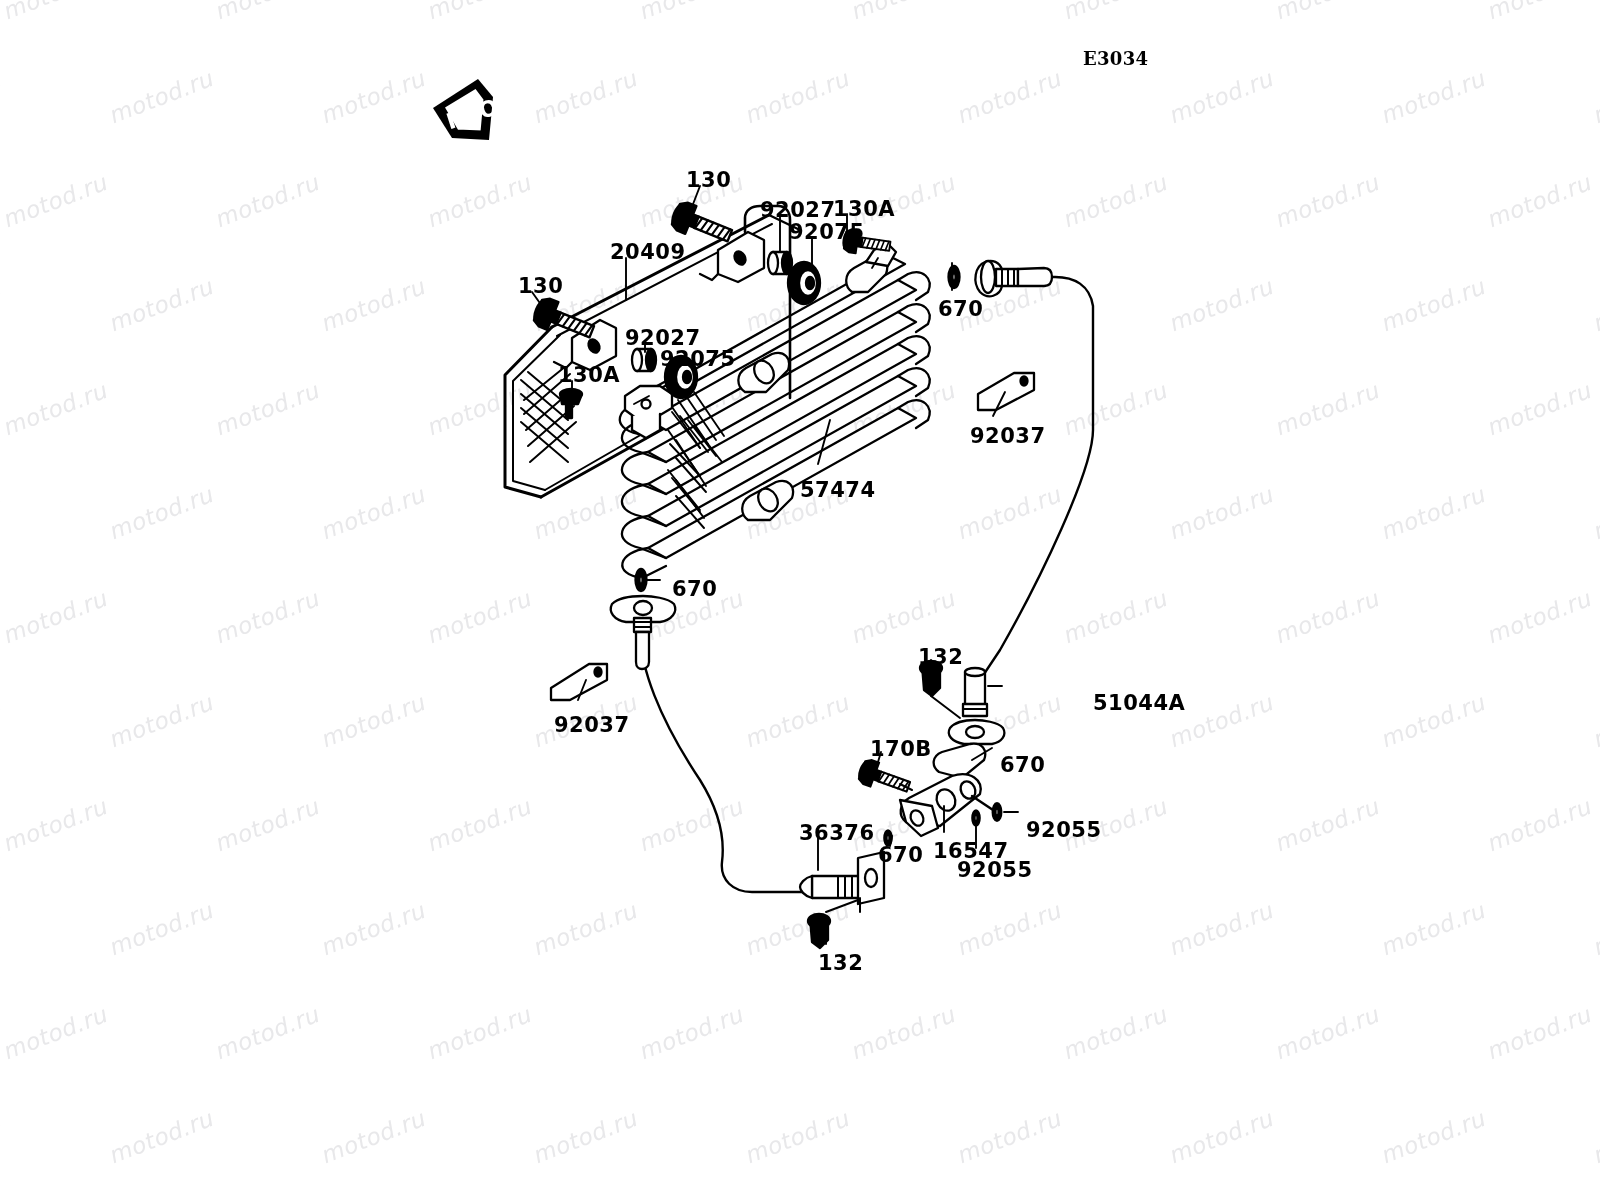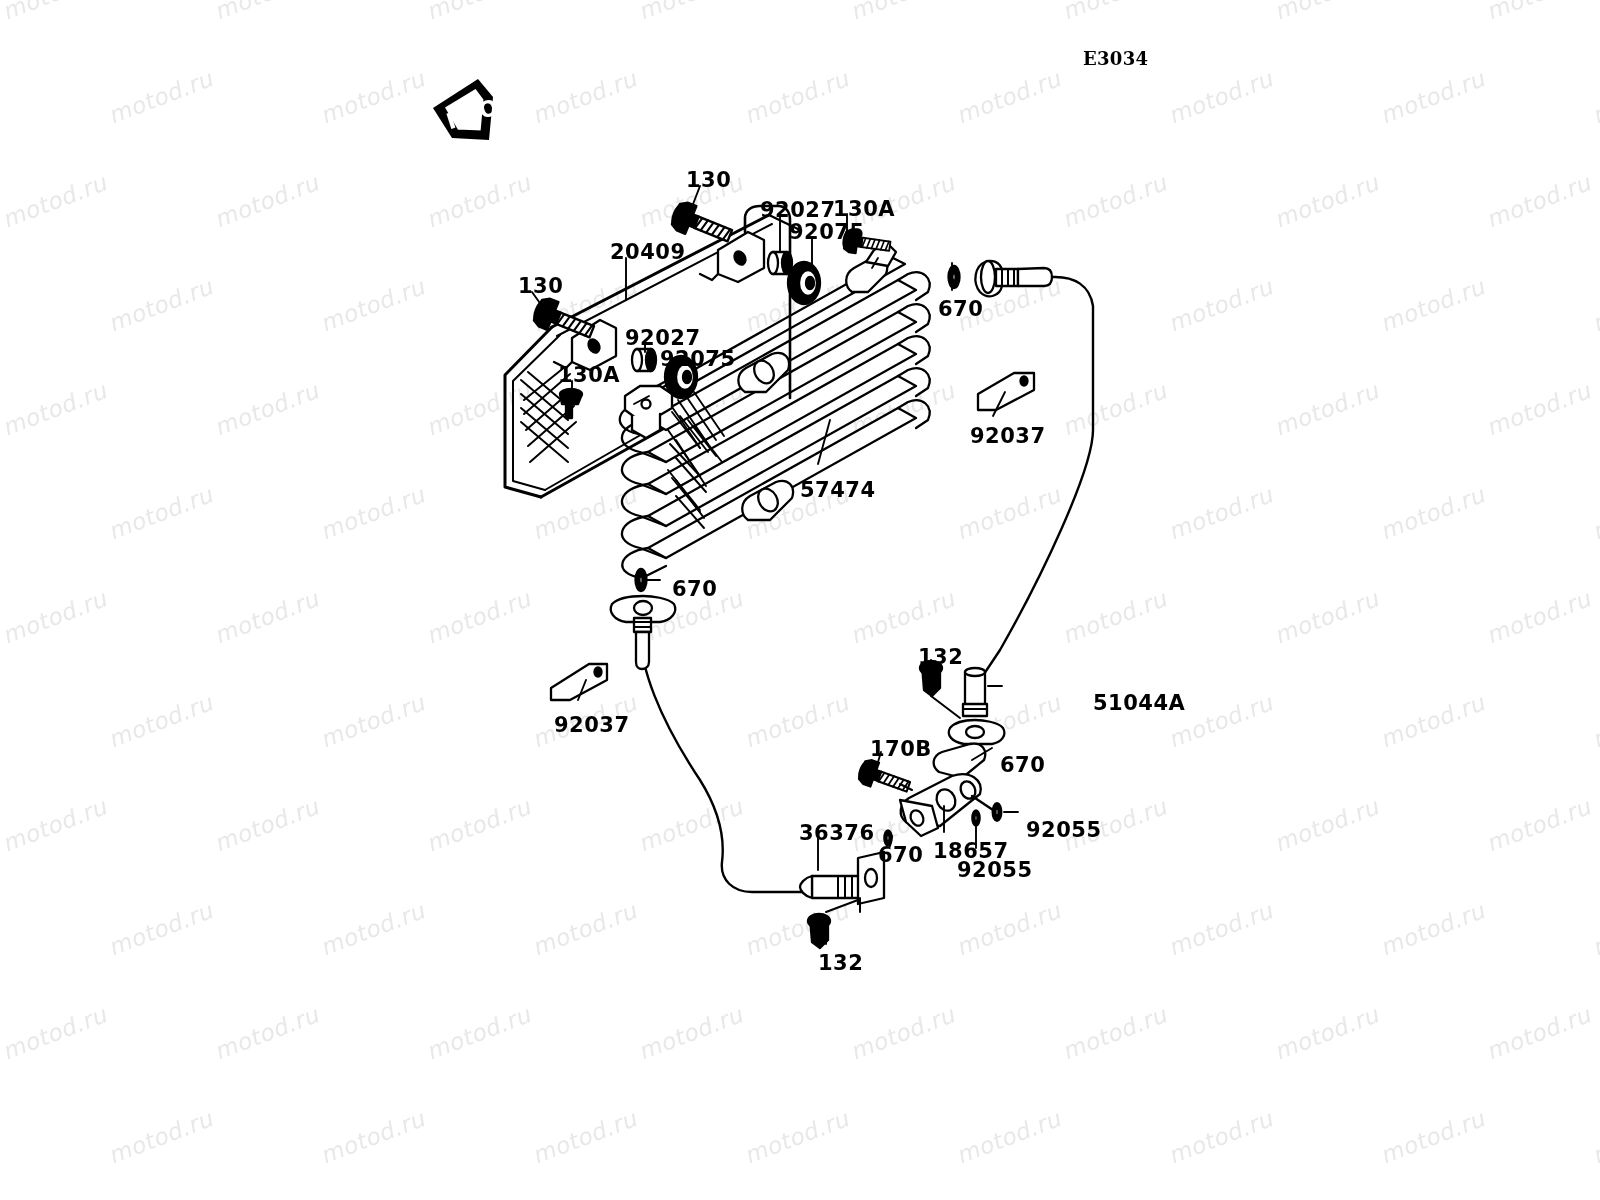--- a/index.html
+++ b/index.html
@@ -427,19 +427,19 @@
       <div class="lbl" style="left: 970px; top: 424px;">92037</div>
       <div class="lbl" style="left: 800px; top: 478px;">57474</div>
       <div class="lbl" style="left: 672px; top: 577px;">670</div>
       <div class="lbl" style="left: 554px; top: 713px;">92037</div>
       <div class="lbl" style="left: 918px; top: 645px;">132</div>
       <div class="lbl" style="left: 1054px; top: 691px; margin-left: 39px;">51044A</div>
       <div class="lbl" style="left: 870px; top: 737px;">170B</div>
       <div class="lbl" style="left: 1000px; top: 753px;">670</div>
       <div class="lbl" style="left: 1026px; top: 818px;">92055</div>
       <div class="lbl" style="left: 799px; top: 821px;">36376</div>
-      <div class="lbl" style="left: 933px; top: 839px;">18657</div>
+      <div class="lbl" style="left: 933px; top: 839px;">16547</div>
       <div class="lbl" style="left: 878px; top: 843px;">670</div>
       <div class="lbl" style="left: 957px; top: 858px;">92055</div>
       <div class="lbl" style="left: 818px; top: 951px;">132</div>
     </div>
 
 </div>
 
 </body></html>

